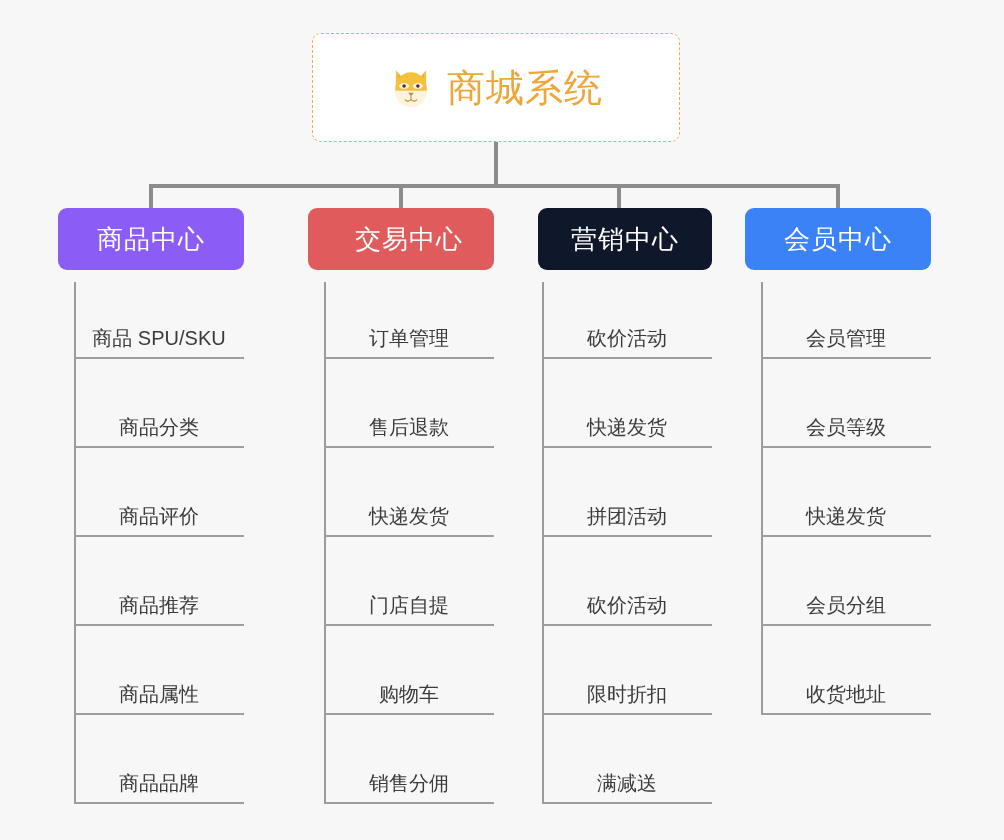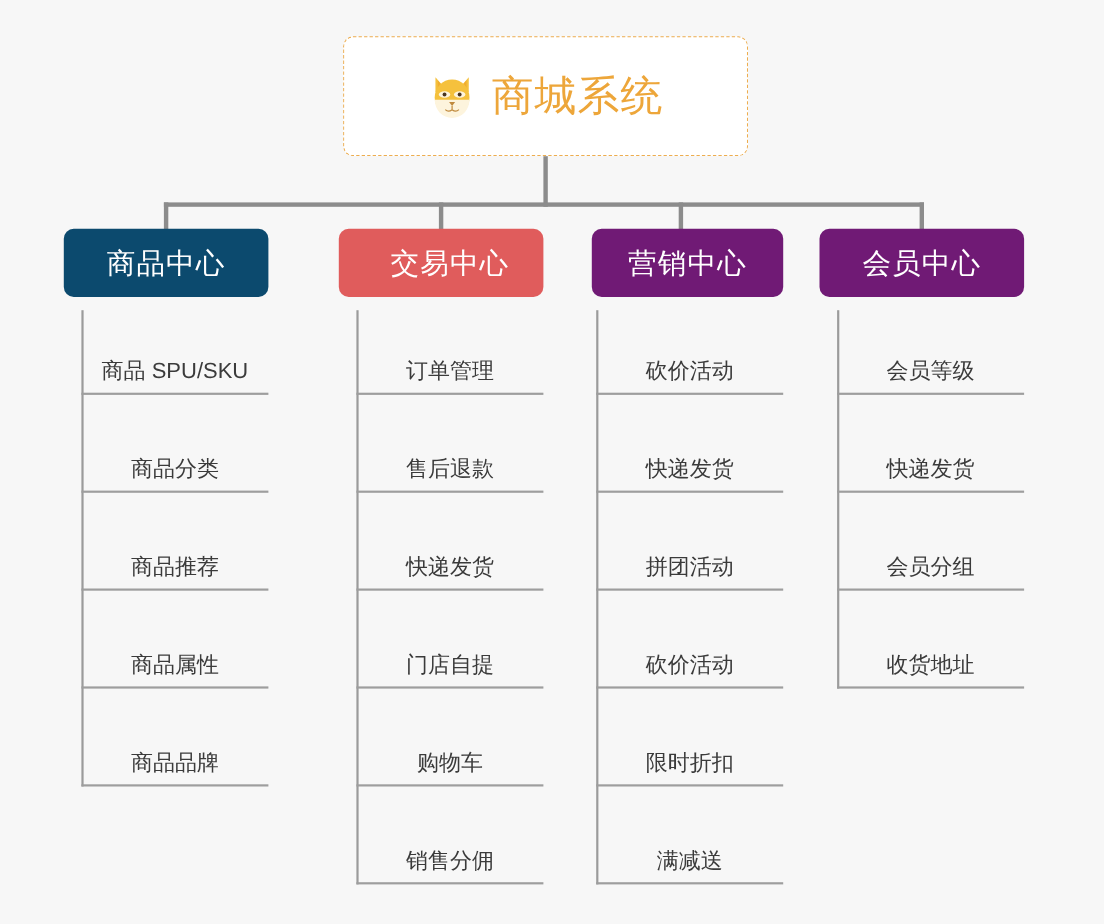--- a/index.html
+++ b/index.html
@@ -155,30 +155,33 @@
   </div>
 
   <div class="conn conn-v-root" style="background: rgb(140, 140, 140);"></div>
   <div class="conn conn-h-bus" style="background: rgb(140, 140, 140);"></div>
   <div class="conn conn-drop" style="left: 149px; background: rgb(140, 140, 140);"></div>
   <div class="conn conn-drop" style="left: 399px; background: rgb(140, 140, 140);"></div>
   <div class="conn conn-drop" style="left: 617px; background: rgb(140, 140, 140);"></div>
   <div class="conn conn-drop" style="left: 836px; background: rgb(140, 140, 140);"></div>
 
   <div class="column" style="left:58px;width:186px">
-    <div class="cat-box" style="background: #0c4a6e;">
+    <div class="cat-box" style="background: #8b5cf6;">
       <span>商品中心</span>
     </div>
     <div class="branch">
       <div class="spine"></div>
       <div class="leaf">
           <span class="leaf-label">商品 SPU/SKU</span>
         </div>
       <div class="leaf">
           <span class="leaf-label">商品分类</span>
+        </div>
+      <div class="leaf">
+          <span class="leaf-label">商品评价</span>
         </div>
       <div class="leaf">
           <span class="leaf-label">商品推荐</span>
         </div>
       <div class="leaf">
           <span class="leaf-label">商品属性</span>
         </div>
       <div class="leaf">
           <span class="leaf-label">商品品牌</span>
         </div>
@@ -206,21 +209,21 @@
       <div class="leaf">
           <span class="leaf-label">购物车</span>
         </div>
       <div class="leaf">
           <span class="leaf-label">销售分佣</span>
         </div>
     </div>
   </div>
 
   <div class="column" style="left:526px;width:186px">
-    <div class="cat-box" style="background: #701a75; margin-left: 12px;">
+    <div class="cat-box" style="background: #0f172a; margin-left: 12px;">
       <span>营销中心</span>
     </div>
     <div class="branch">
       <div class="spine"></div>
       <div class="leaf">
           <span class="leaf-label">砍价活动</span>
         </div>
       <div class="leaf">
           <span class="leaf-label">快递发货</span>
         </div>
@@ -233,26 +236,29 @@
       <div class="leaf">
           <span class="leaf-label">限时折扣</span>
         </div>
       <div class="leaf">
           <span class="leaf-label">满减送</span>
         </div>
     </div>
   </div>
 
   <div class="column" style="left:745px;width:186px">
-    <div class="cat-box" style="background: #701a75; justify-content: center;">
+    <div class="cat-box" style="background: #3b82f6; justify-content: center;">
       <span>会员中心</span>
     </div>
     <div class="branch">
       <div class="spine"></div>
       <div class="leaf">
+          <span class="leaf-label">会员管理</span>
+        </div>
+      <div class="leaf">
           <span class="leaf-label">会员等级</span>
         </div>
       <div class="leaf">
           <span class="leaf-label">快递发货</span>
         </div>
       <div class="leaf">
           <span class="leaf-label">会员分组</span>
         </div>
       <div class="leaf">
           <span class="leaf-label">收货地址</span>

